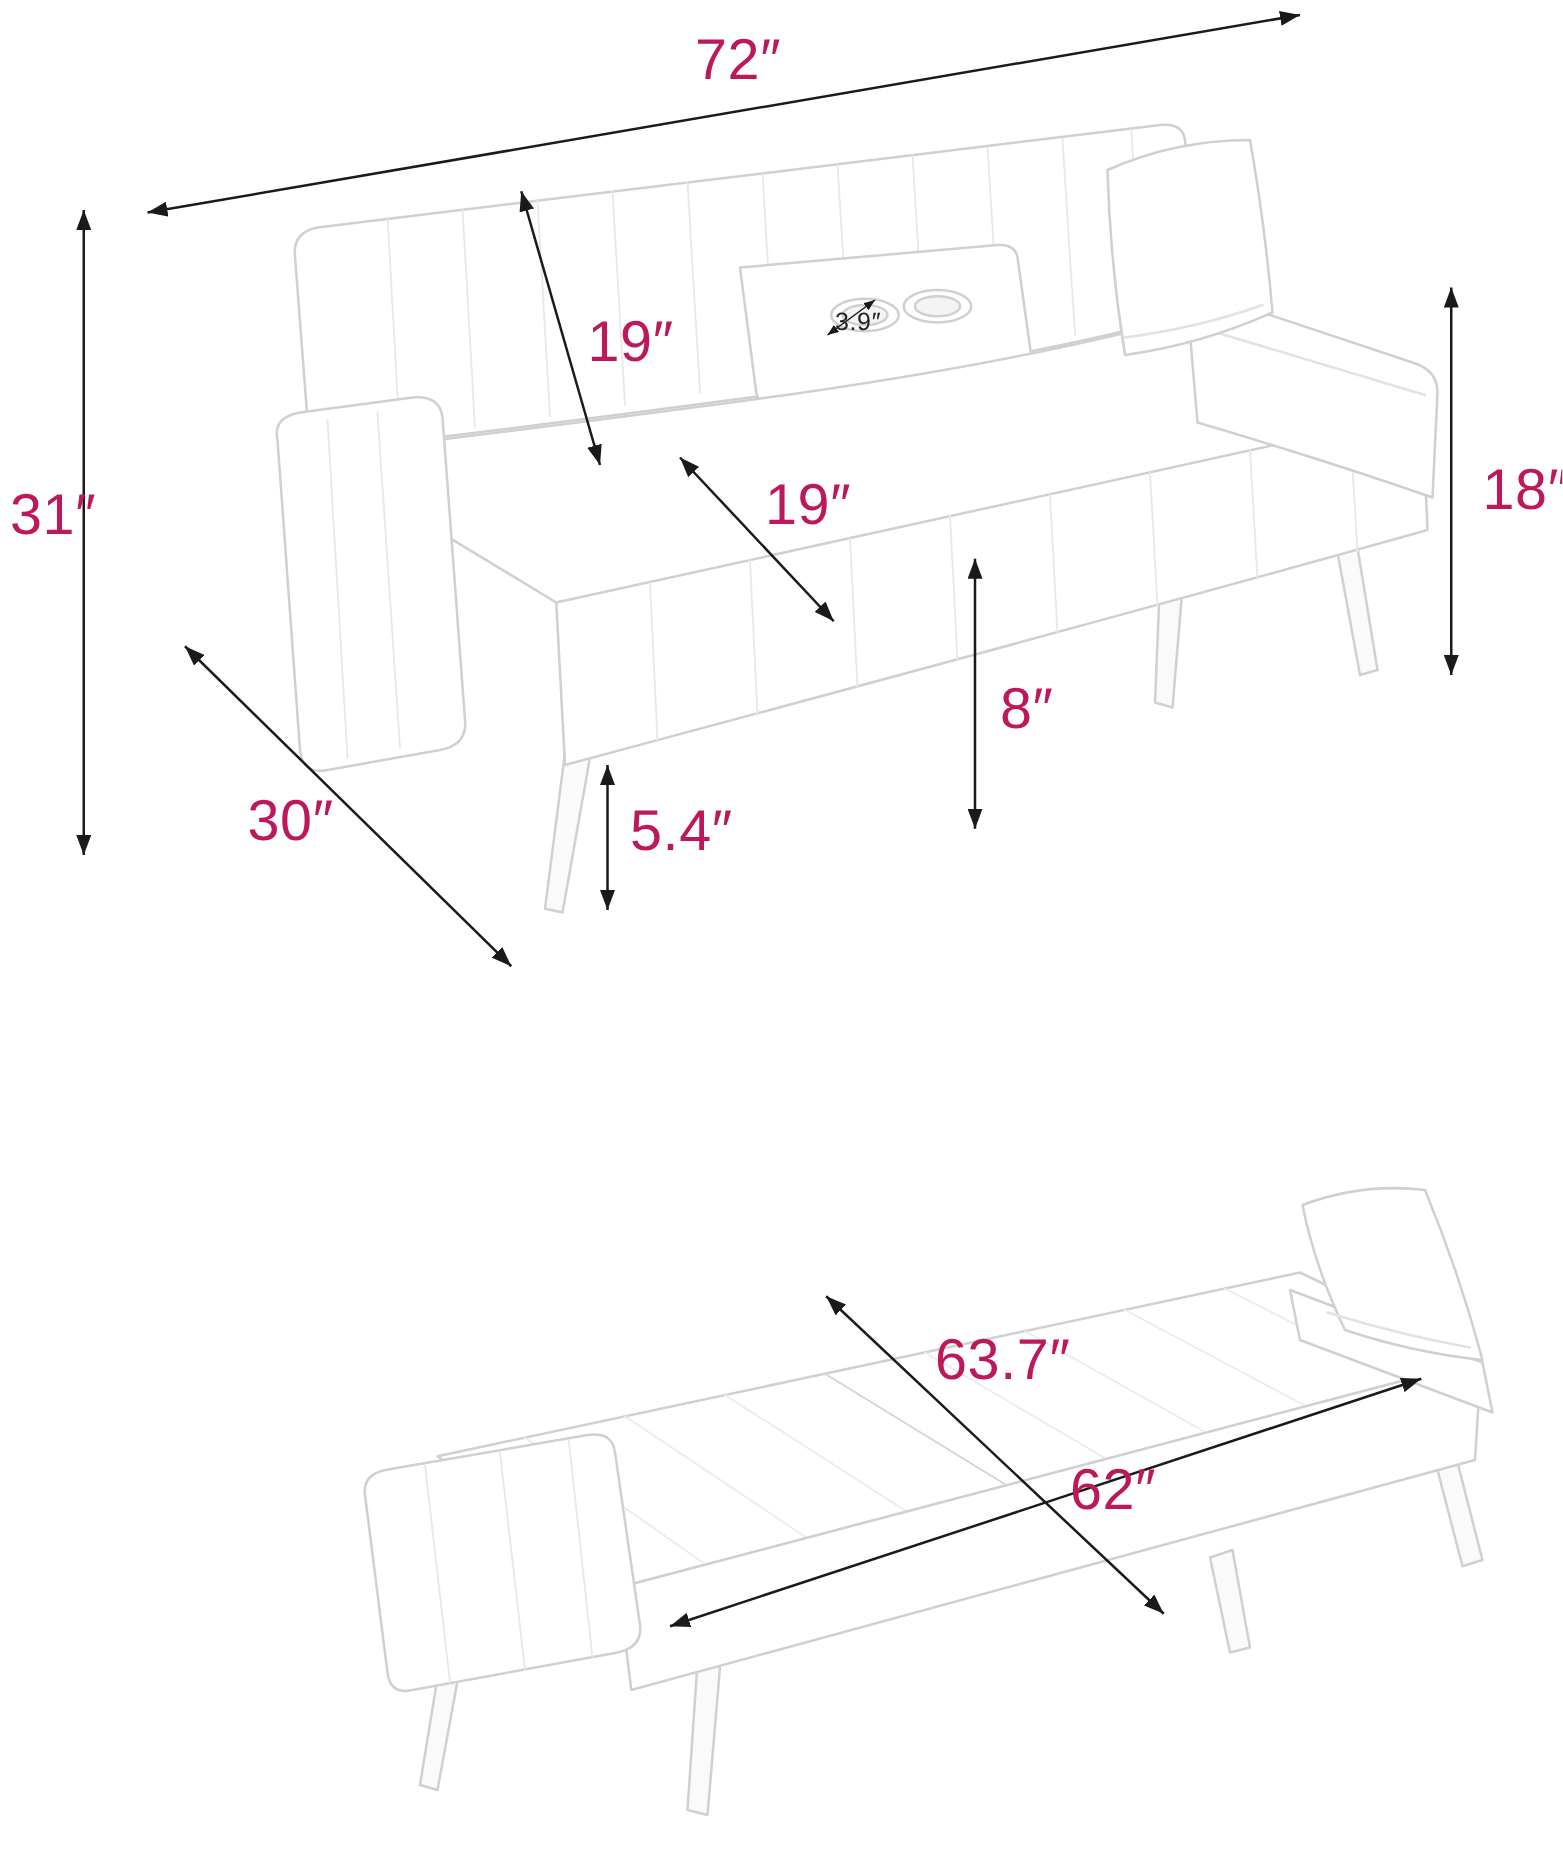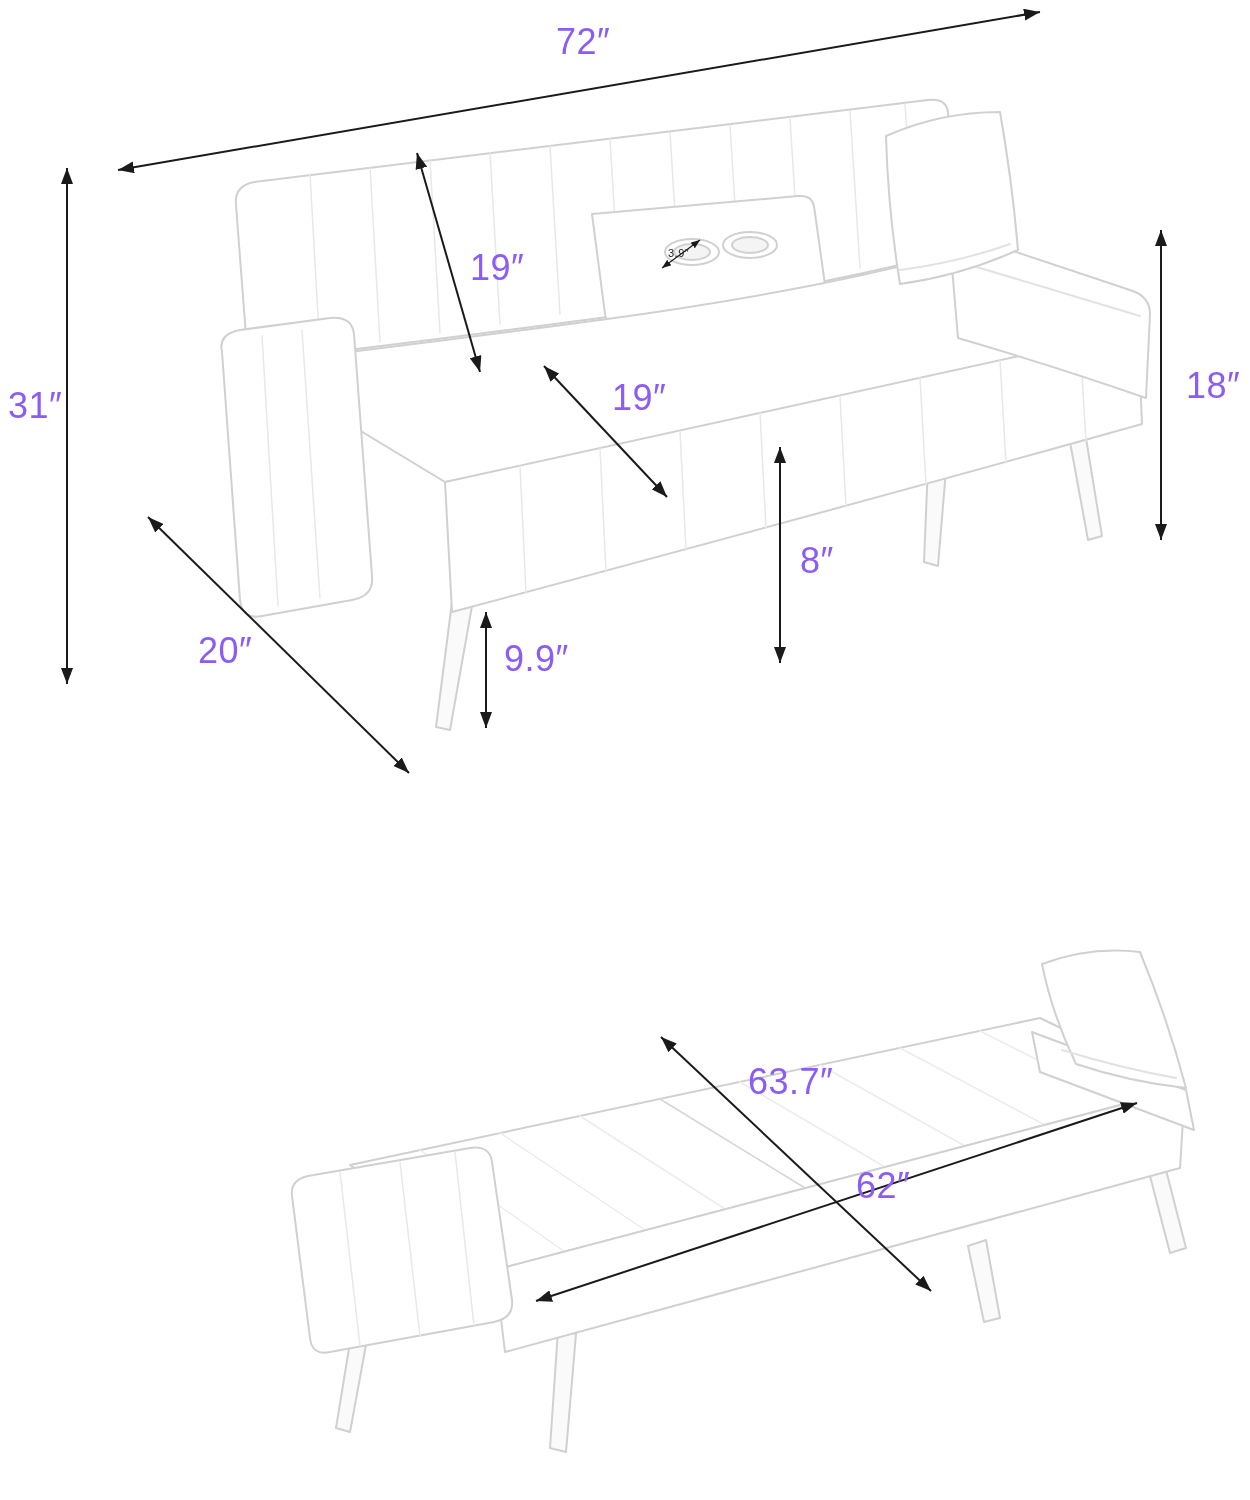--- a/index.html
+++ b/index.html
@@ -2,24 +2,24 @@
 <html><head>
 <meta charset="utf-8">
 <style>
   html,body{margin:0;padding:0;background:#ffffff;}
   #canvas{
     position:relative;width:1250px;height:1500px;background:#ffffff;
     font-family:"Liberation Sans",sans-serif;overflow:hidden;
   }
   #artwork{position:absolute;left:0;top:0;}
   .dim-label{
-    position:absolute;color:#8b5cf6;font-size:36px;line-height:1;
+    position:absolute;color:#be185d;font-size:46px;line-height:1;
     white-space:nowrap;letter-spacing:0.5px;
   }
-  .dim-label.small{font-size:11px;color:#222222;}
+  .dim-label.small{font-size:20px;color:#222222;}
 </style>
 </head>
 <body>
 
 <div id="canvas">
 
   <svg id="artwork" width="1250" height="1500" viewBox="0 0 1250 1500">
     <defs>
       <marker id="ah" markerUnits="userSpaceOnUse" markerWidth="17" markerHeight="12" refX="16" refY="6" orient="auto-start-reverse">
         <path d="M0,0 L16,6 L0,12 Z" fill="#1a1a1a"></path>
@@ -135,23 +135,23 @@
       <line x1="780" y1="447" x2="780" y2="663" marker-start="url(#ah)" marker-end="url(#ah)"></line>
       <line x1="486" y1="612" x2="486" y2="728" marker-start="url(#ah)" marker-end="url(#ah)"></line>
       <line x1="662" y1="268" x2="700" y2="240" stroke-width="1.2" marker-start="url(#ah-s)" marker-end="url(#ah-s)"></line>
       <line x1="661" y1="1037" x2="931" y2="1291" marker-start="url(#ah)" marker-end="url(#ah)"></line>
       <line x1="536" y1="1301" x2="1137" y2="1103" marker-start="url(#ah)" marker-end="url(#ah)"></line>
     </g>
   </svg>
 
   <div class="dim-label" style="left:556px;top:24px">72″</div>
   <div class="dim-label" style="left:8px;top:388px">31″</div>
-  <div class="dim-label" style="left:198px;top:633px">20″</div>
+  <div class="dim-label" style="left:198px;top:633px">30″</div>
   <div class="dim-label" style="left:470px;top:250px">19″</div>
   <div class="dim-label small" style="left:668px;top:248px">3.9″</div>
   <div class="dim-label" style="left:612px;top:380px">19″</div>
   <div class="dim-label" style="left:1186px;top:368px">18″</div>
   <div class="dim-label" style="left:800px;top:543px">8″</div>
-  <div class="dim-label" style="left:504px;top:641px">9.9″</div>
+  <div class="dim-label" style="left:504px;top:641px">5.4″</div>
   <div class="dim-label" style="left:748px;top:1064px">63.7″</div>
   <div class="dim-label" style="left:856px;top:1168px">62″</div>
 
 </div>
 
 </body></html>

